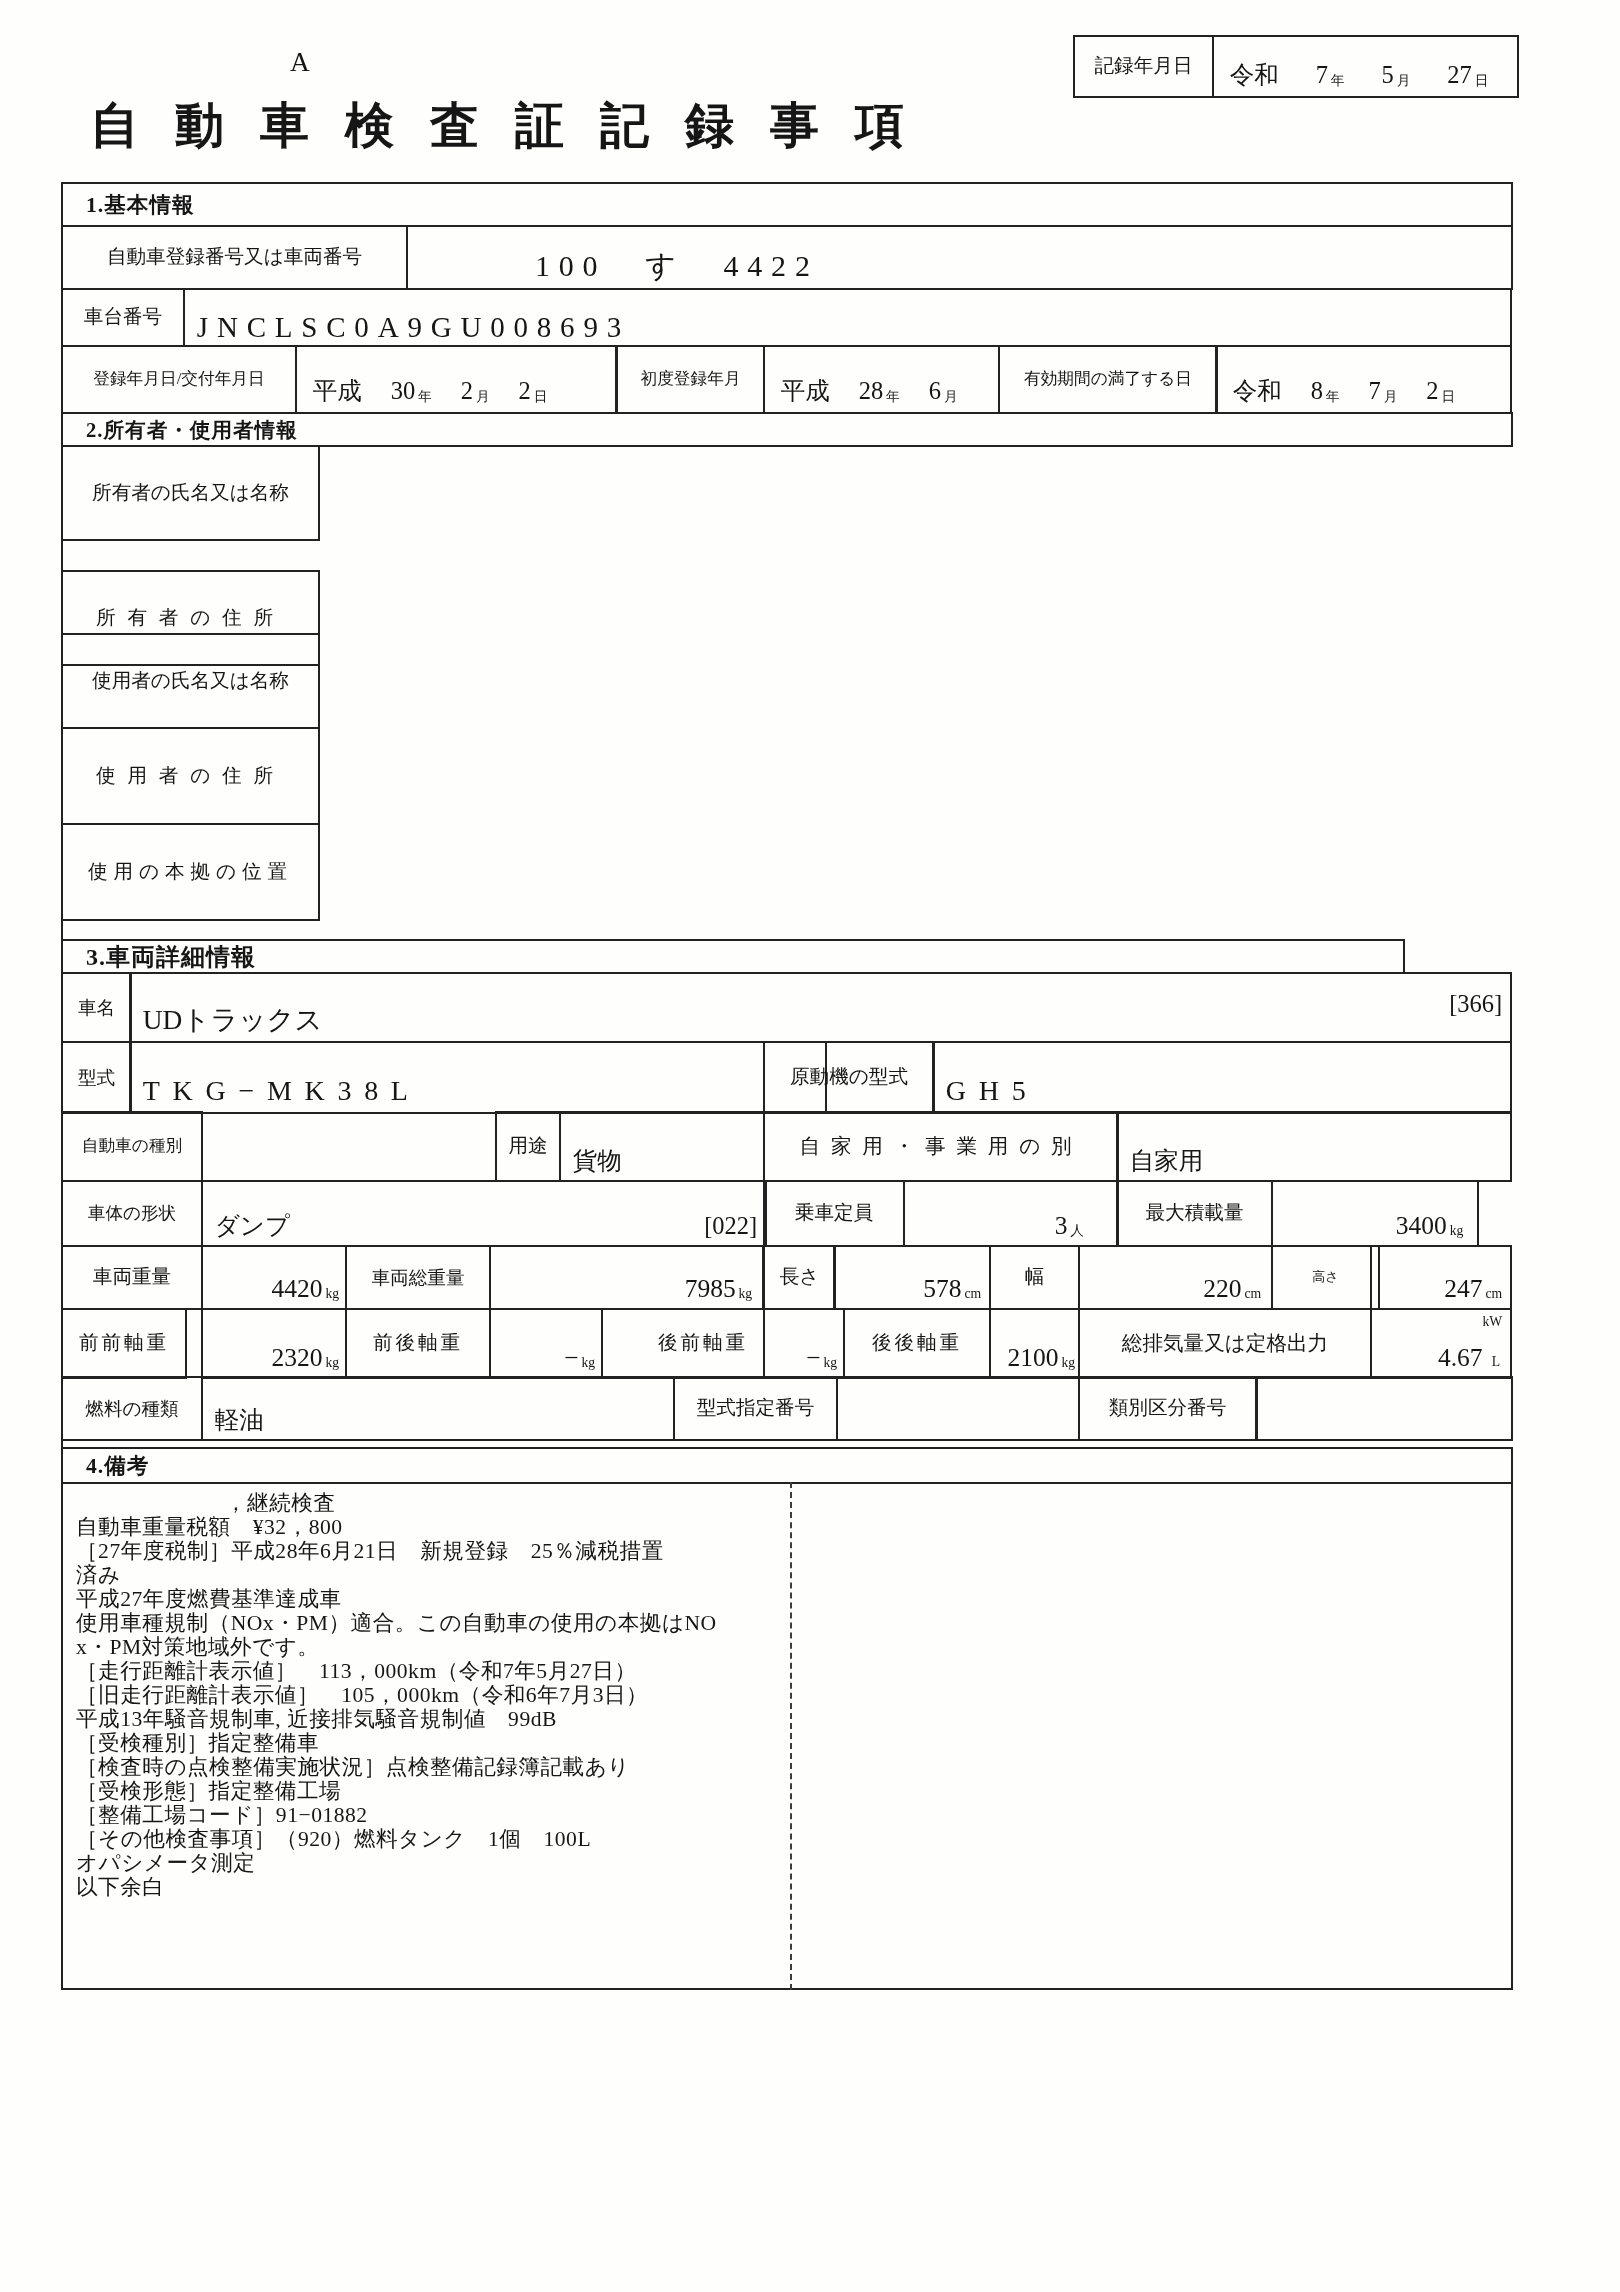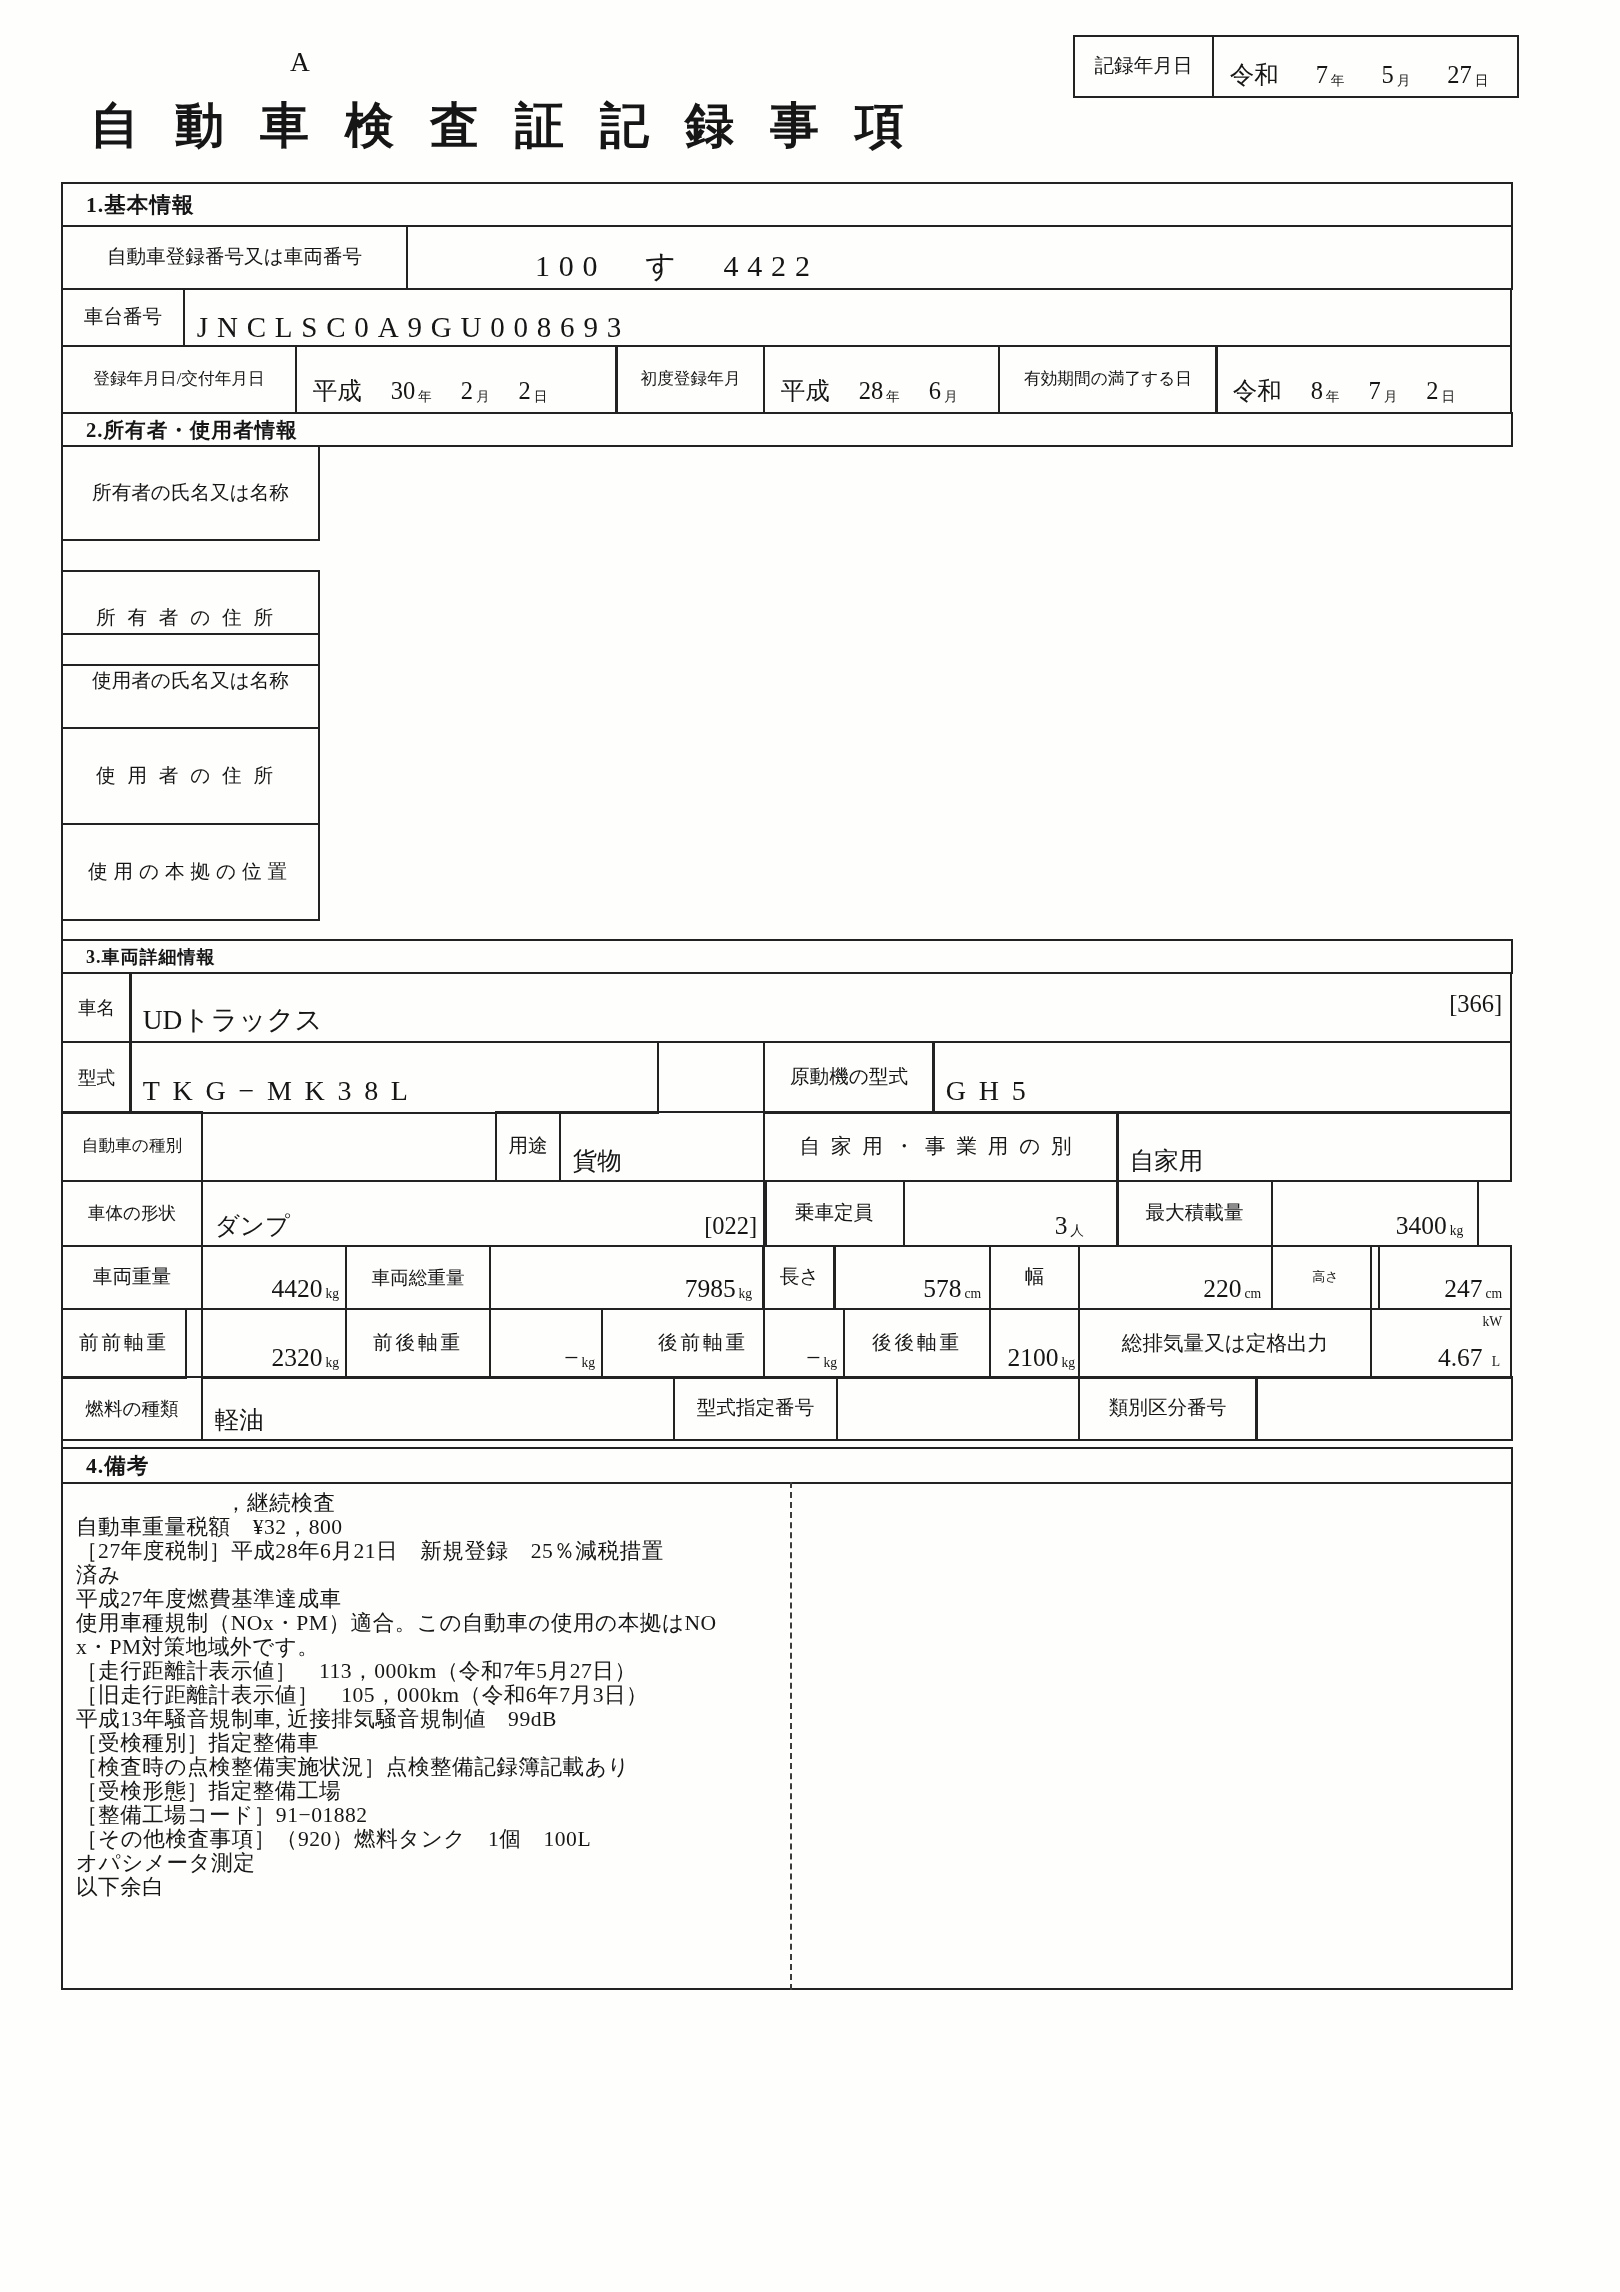--- a/index.html
+++ b/index.html
@@ -111,30 +111,30 @@
   </div>
 
   <div class="c band" style="left:61px;top:412px;width:1452px;height:35px;font-size:20.6px;">2.所有者・使用者情報</div>
 
   <div class="c lab" style="left:61px;top:445px;width:259px;height:96px;font-size:19.6px;">所有者の氏名又は名称</div>
   <div class="c lab" style="left:61px;top:539px;width:259px;height:96px;font-size:19.6px;letter-spacing:11.8px;margin-top:31px;">所有者の住所</div>
   <div class="c lab" style="left:61px;top:633px;width:259px;height:96px;font-size:19.6px;">使用者の氏名又は名称</div>
   <div class="c lab" style="left:61px;top:727px;width:259px;height:98px;font-size:19.6px;letter-spacing:11.8px;">使用者の住所</div>
   <div class="c lab" style="left:61px;top:823px;width:259px;height:98px;font-size:19.6px;letter-spacing:5.9px;">使用の本拠の位置</div>
 
-  <div class="c band" style="left:61px;top:939px;width:1452px;height:35px;font-size:18px;">3.車両詳細情報</div>
+  <div class="c band" style="left:61px;top:939px;width:1344px;height:35px;font-size:24px;">3.車両詳細情報</div>
 
   <div class="c lab" style="left:61px;top:972px;width:71px;height:71px;font-size:18.6px;">車名</div>
   <div class="c val" style="left:129px;top:972px;width:1383px;height:71px;font-size:27.4px;justify-content:space-between;">
     <span>UDトラックス</span>
     <span style="font-size:24.5px;align-self:center;">[366]</span>
   </div>
 
   <div class="c lab" style="left:61px;top:1041px;width:71px;height:73px;font-size:18.6px;">型式</div>
-  <div class="c val" style="left:129px;top:1041px;width:530px;height:73px;font-size:28px;letter-spacing:12.7px;text-align:right;">TKG−MK38L</div>
+  <div class="c val" style="left:129px;top:1041px;width:698px;height:73px;font-size:28px;letter-spacing:12.7px;text-align:right;">TKG−MK38L</div>
   <div class="c lab" style="left:763px;top:1041px;width:172px;height:73px;font-size:19.6px;">原動機の型式</div>
   <div class="c val" style="left:932px;top:1041px;width:580px;height:73px;font-size:28px;letter-spacing:12.7px;">GH5</div>
 
   <div class="c lab" style="left:61px;top:1111px;width:142px;height:71px;font-size:16.7px;">自動車の種別</div>
   <div class="c lab" style="left:495px;top:1111px;width:66px;height:71px;font-size:19.6px;">用途</div>
   <div class="c val" style="left:559px;top:1111px;width:206px;height:71px;font-size:24.5px;">貨物</div>
   <div class="c lab" style="left:763px;top:1111px;width:356px;height:71px;font-size:20.6px;letter-spacing:10.8px;">自家用・事業用の別</div>
   <div class="c val" style="left:1116px;top:1111px;width:396px;height:71px;font-size:24.5px;">自家用</div>
 
   <div class="c lab" style="left:61px;top:1180px;width:142px;height:67px;font-size:17.6px;">車体の形状</div>

